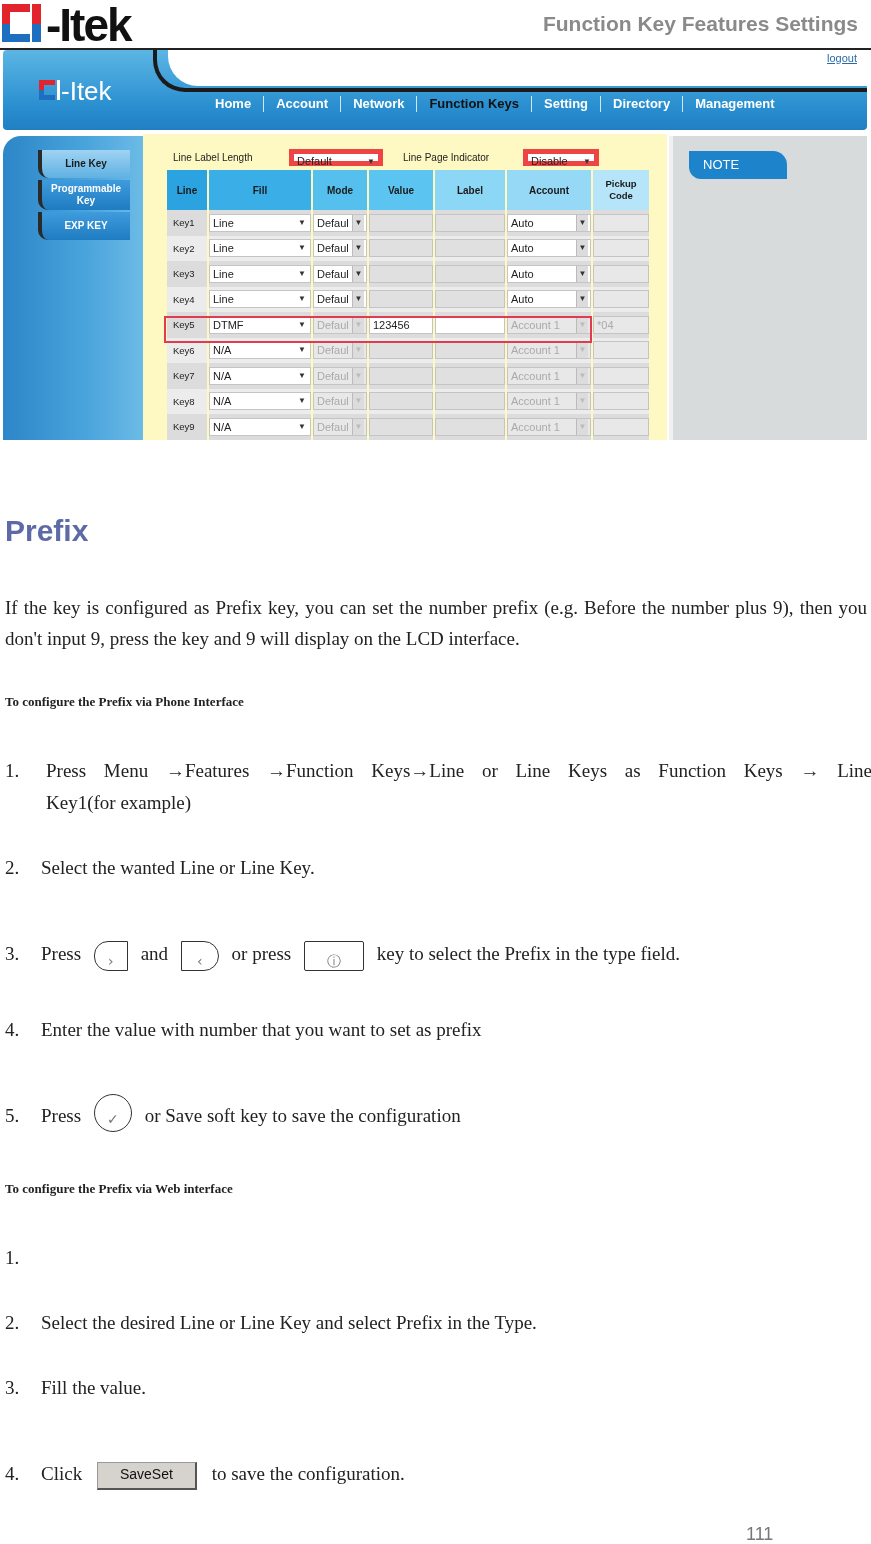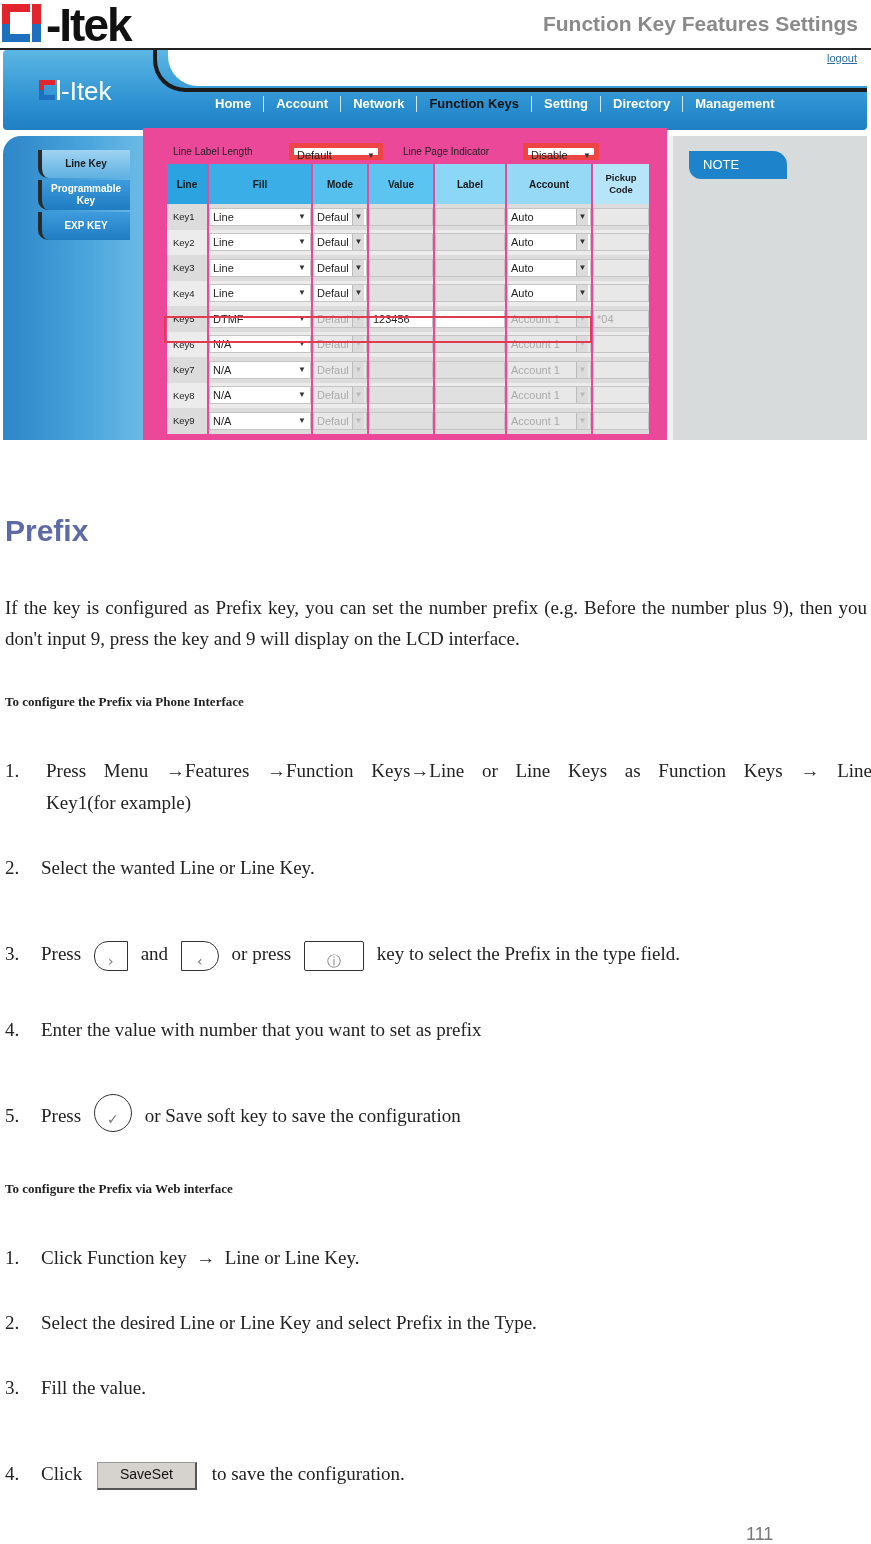--- a/index.html
+++ b/index.html
@@ -20,21 +20,21 @@
   .shot-logo { position: absolute; left: 36px; top: 26px; width: 110px; height: 28px; }
   .nav { position: absolute; left: 200px; top: 46px; display: flex; font-family: "Liberation Sans", sans-serif; font-size: 13px; font-weight: bold; color: #fff; }
   .nav span.item { padding: 0 12px; border-right: 1px solid #cfe8f7; line-height: 16px; }
   .nav span.item:last-child { border-right: none; }
   .nav span.active { color: #111; }
 
   .sidebar { position: absolute; left: 0; top: 86px; width: 140px; height: 304px; background: linear-gradient(90deg, #2c86c8, #4aa4dc 60%, #6cbbe6); border-top-left-radius: 18px; }
   .side-btn { position: absolute; left: 35px; width: 92px; border-left: 4px solid #2a2a2a; border-bottom-left-radius: 10px; background: linear-gradient(#3e9bdc, #1f7cc2); color: #fff; font-family: "Liberation Sans", sans-serif; font-weight: bold; font-size: 10px; text-align: center; display:flex; align-items:center; justify-content:center; line-height: 12px; }
   .side-btn.active { background: linear-gradient(#9fd3f2, #5fb1e2); color: #1a1a1a; }
 
-  .main { position: absolute; left: 140px; top: 78px; width: 524px; height: 384px; background: #ec4899; }
+  .main { position: absolute; left: 140px; top: 84px; width: 524px; height: 384px; background: #fef9c3; }
   .sel { position: absolute; height: 17px; background: #fff; border: 5px solid #ef4444; font-family: "Liberation Sans", sans-serif; font-size: 11px; color: #222; padding-left: 3px; line-height: 15px; }
   .sel .arrow { position: absolute; right: 3px; top: 0; font-size: 8px; color: #333; }
 
   .grid { position: absolute; left: 22px; top: 36px; border-collapse: separate; border-spacing: 2px 0; font-family: "Liberation Sans", sans-serif; }
   .grid th { height: 40px; color: #1a1a1a; font-size: 10px; font-weight: bold; text-align: center; background: #4db9ec; }
   .grid th.c-line { background: #2aa3e0; width: 40px; }
   .grid th.c-type { background: #3aaee6; width: 102px; }
   .grid th.c-mode { background: #55c0ee; width: 54px; }
   .grid th.c-value { background: #5cc4f0; width: 64px; }
   .grid th.c-label { background: #8cd6f6; width: 70px; }
@@ -385,21 +385,20 @@
     <span>Press</span>
     <span class="inline-key key-check" style="margin:-10px 8px 0 8px;"><span class="key-glyph" style="top:8px;">✓</span></span>
     <span>or Save soft key to save the configuration</span>
   </span>
 </div>
 
 <div class="abs subhead" style="top:1181px;">To configure the Prefix via Web interface</div>
 
 <div class="abs step" style="top:1242px;">
   <span class="num">1.</span>
-  <span style="position:absolute;left:36px;white-space:pre;">Click Function key  →  Line or Line Key.</span>
 </div>
 
 <div class="abs step" style="top:1307px;">
   <span class="num">2.</span>
   <span style="position:absolute;left:36px;">Select the desired Line or Line Key and select Prefix in the Type.</span>
 </div>
 
 <div class="abs step" style="top:1372px;">
   <span class="num">3.</span>
   <span style="position:absolute;left:36px;">Fill the value.</span>

